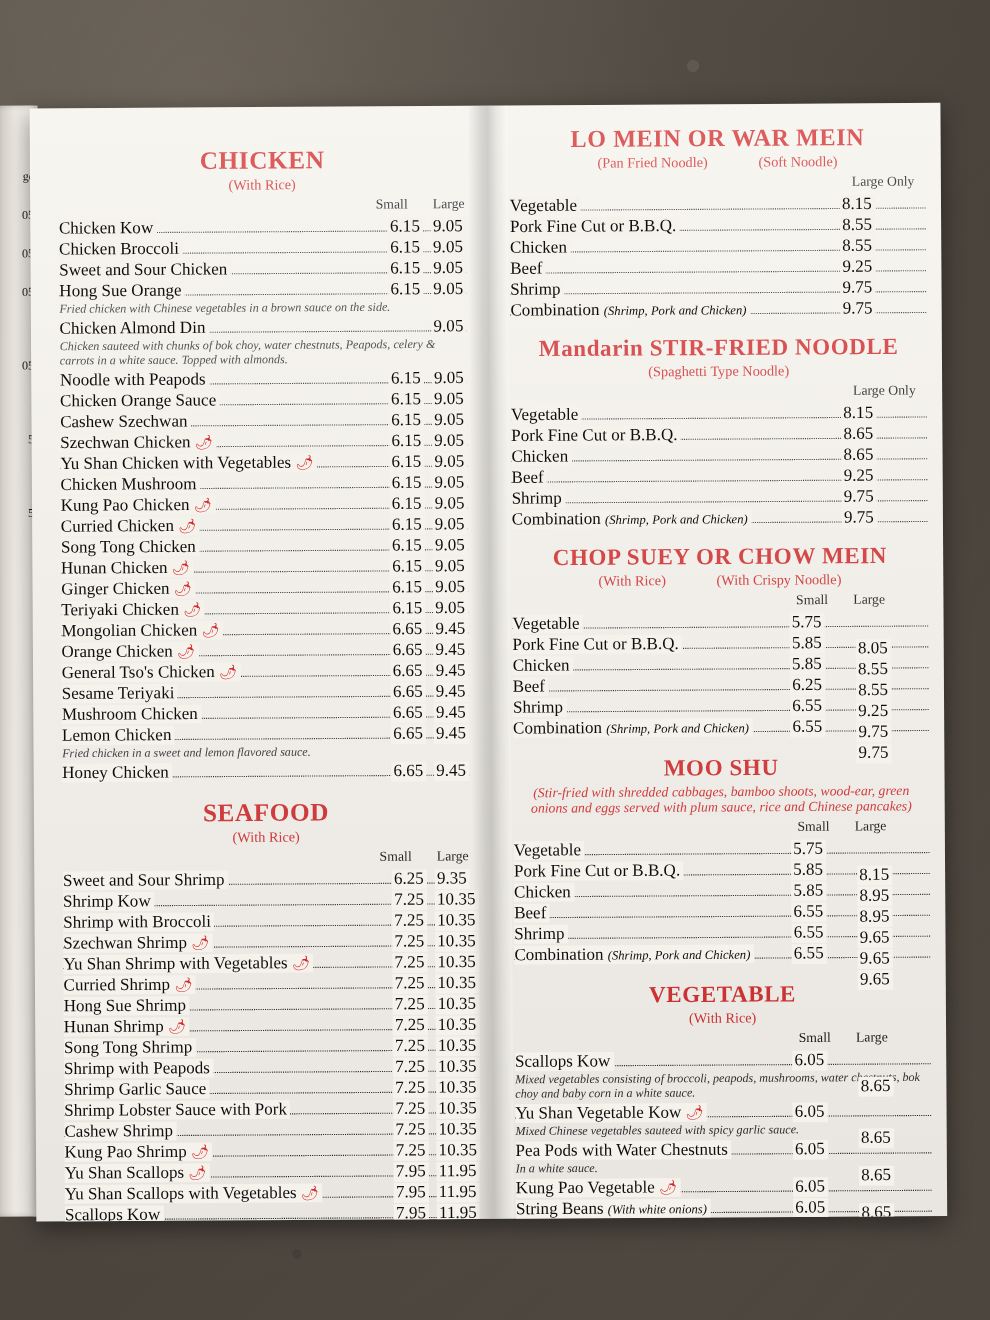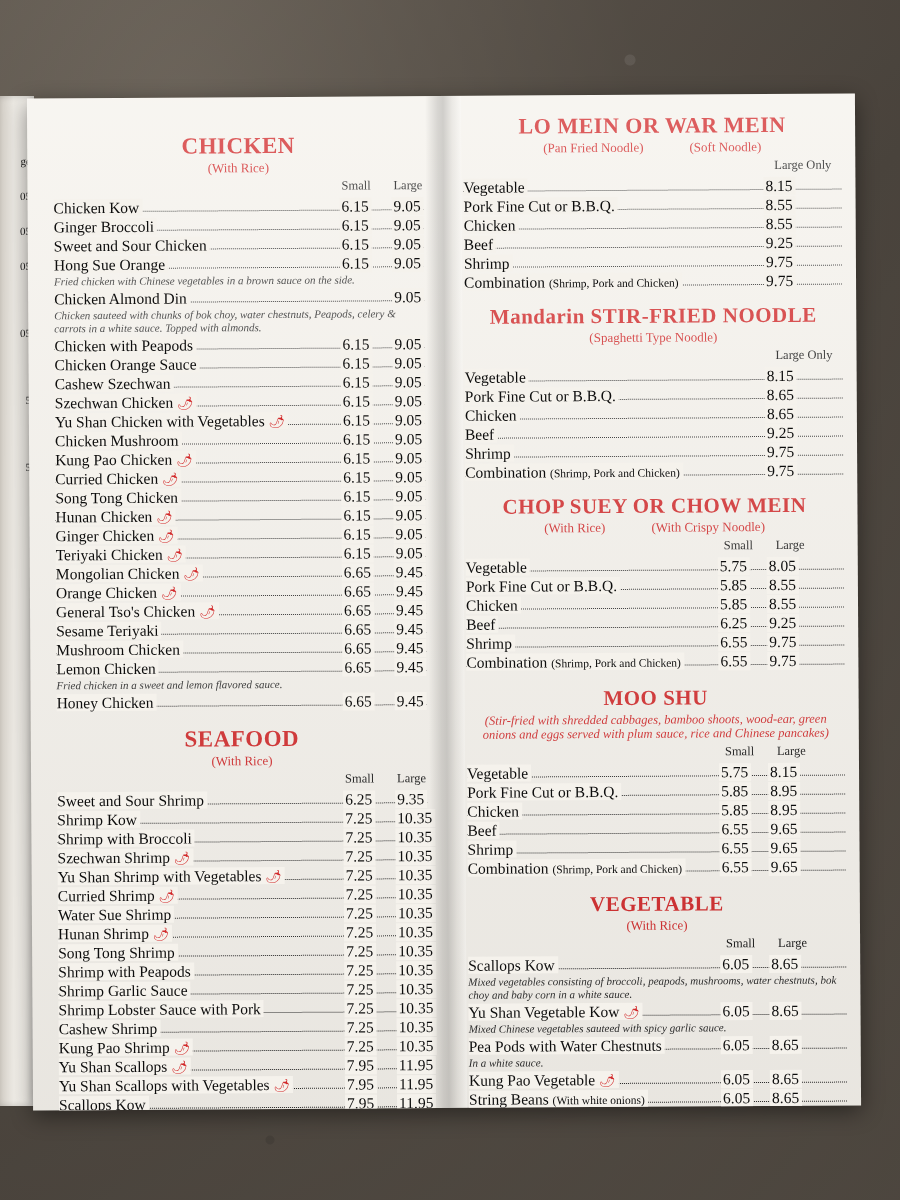--- a/index.html
+++ b/index.html
@@ -91,28 +91,28 @@
   .sizehdr.r .l { position:absolute; left:310px; }
   .sizehdr.only { text-align:right; padding-right:10px; }
 
   ul.items { list-style:none; margin:4px 0 0 0; padding:0; }
   ul.items li { position:relative; margin:0; padding:0; }
 
   .row { position:relative; height:19px; font-size:15.5px; color:#0d0d0d; white-space:nowrap; }
   .row .nm { position:absolute; left:0; top:0; }
   .row .dots { position:absolute; left:0; right:0; top:12px; border-bottom:1.5px dotted #222; z-index:0; }
   .row .nm, .row .sm, .row .lg { background:#f5f2ec; position:relative; z-index:1; padding-right:3px; }
-  .row .sm { position:absolute; left:286px; top:0; padding-left:2px; }
+  .row .sm { position:absolute; left:299px; top:0; padding-left:2px; }
   .row .lg { position:absolute; left:338px; top:0; padding-left:2px; }
   .row.r .sm { left:252px; }
-  .row.r .lg { left:301px; }
+  .row.r .lg { left:312px;margin-top:24px; }
   .row.only .lg { left:300px; }
 
   .desc { font-size:11px; font-style:italic; color:#2a2a2a; line-height:1.18; margin:0 0 2px 0; }
-  .paren { font-size:11.5px; }
+  .paren { font-size:11.5px; font-style:italic; }
 
   .chili { color:#d2292a; font-size:13px; }
 </style>
 </head>
 <body>
 
 <div class="bg"></div>
 
 <div class="sliver" id="sliver">
     <div style="margin-top: 0px;">ge</div>
@@ -132,35 +132,35 @@
     <p class="subhead">(With Rice)</p>
     <div class="sizehdr">
       <span class="s">Small</span>
       <span class="l">Large</span>
     </div>
     <ul class="items" id="list-chicken">
         <li>
           <div class="row"><span class="dots"></span><span class="nm">Chicken Kow </span><span class="sm">6.15</span><span class="lg">9.05</span></div>
         </li>
         <li>
-          <div class="row"><span class="dots"></span><span class="nm">Ginger Broccoli </span><span class="sm">6.15</span><span class="lg">9.05</span></div>
+          <div class="row"><span class="dots"></span><span class="nm">Chicken Broccoli </span><span class="sm">6.15</span><span class="lg">9.05</span></div>
         </li>
         <li>
           <div class="row"><span class="dots"></span><span class="nm">Sweet and Sour Chicken </span><span class="sm">6.15</span><span class="lg">9.05</span></div>
         </li>
         <li>
           <div class="row"><span class="dots"></span><span class="nm">Hong Sue Orange </span><span class="sm">6.15</span><span class="lg">9.05</span></div>
           <div class="desc">Fried chicken with Chinese vegetables in a brown sauce on the side.</div>
         </li>
         <li>
           <div class="row"><span class="dots"></span><span class="nm">Chicken Almond Din </span><span class="lg">9.05</span></div>
           <div class="desc">Chicken sauteed with chunks of bok choy, water chestnuts, Peapods, celery &amp; carrots in a white sauce. Topped with almonds.</div>
         </li>
         <li>
-          <div class="row"><span class="dots"></span><span class="nm">Chicken with Peapods </span><span class="sm">6.15</span><span class="lg">9.05</span></div>
+          <div class="row"><span class="dots"></span><span class="nm">Noodle with Peapods </span><span class="sm">6.15</span><span class="lg">9.05</span></div>
         </li>
         <li>
           <div class="row"><span class="dots"></span><span class="nm">Chicken Orange Sauce </span><span class="sm">6.15</span><span class="lg">9.05</span></div>
         </li>
         <li>
           <div class="row"><span class="dots"></span><span class="nm">Cashew Szechwan </span><span class="sm">6.15</span><span class="lg">9.05</span></div>
         </li>
         <li>
           <div class="row"><span class="dots"></span><span class="nm">Szechwan Chicken <span class="chili">🌶</span></span><span class="sm">6.15</span><span class="lg">9.05</span></div>
         </li>
@@ -231,21 +231,21 @@
         <li>
           <div class="row"><span class="dots"></span><span class="nm">Szechwan Shrimp <span class="chili">🌶</span></span><span class="sm">7.25</span><span class="lg">10.35</span></div>
         </li>
         <li>
           <div class="row"><span class="dots"></span><span class="nm">Yu Shan Shrimp with Vegetables <span class="chili">🌶</span></span><span class="sm">7.25</span><span class="lg">10.35</span></div>
         </li>
         <li>
           <div class="row"><span class="dots"></span><span class="nm">Curried Shrimp <span class="chili">🌶</span></span><span class="sm">7.25</span><span class="lg">10.35</span></div>
         </li>
         <li>
-          <div class="row"><span class="dots"></span><span class="nm">Water Sue Shrimp </span><span class="sm">7.25</span><span class="lg">10.35</span></div>
+          <div class="row"><span class="dots"></span><span class="nm">Hong Sue Shrimp </span><span class="sm">7.25</span><span class="lg">10.35</span></div>
         </li>
         <li>
           <div class="row"><span class="dots"></span><span class="nm">Hunan Shrimp <span class="chili">🌶</span></span><span class="sm">7.25</span><span class="lg">10.35</span></div>
         </li>
         <li>
           <div class="row"><span class="dots"></span><span class="nm">Song Tong Shrimp </span><span class="sm">7.25</span><span class="lg">10.35</span></div>
         </li>
         <li>
           <div class="row"><span class="dots"></span><span class="nm">Shrimp with Peapods </span><span class="sm">7.25</span><span class="lg">10.35</span></div>
         </li>

